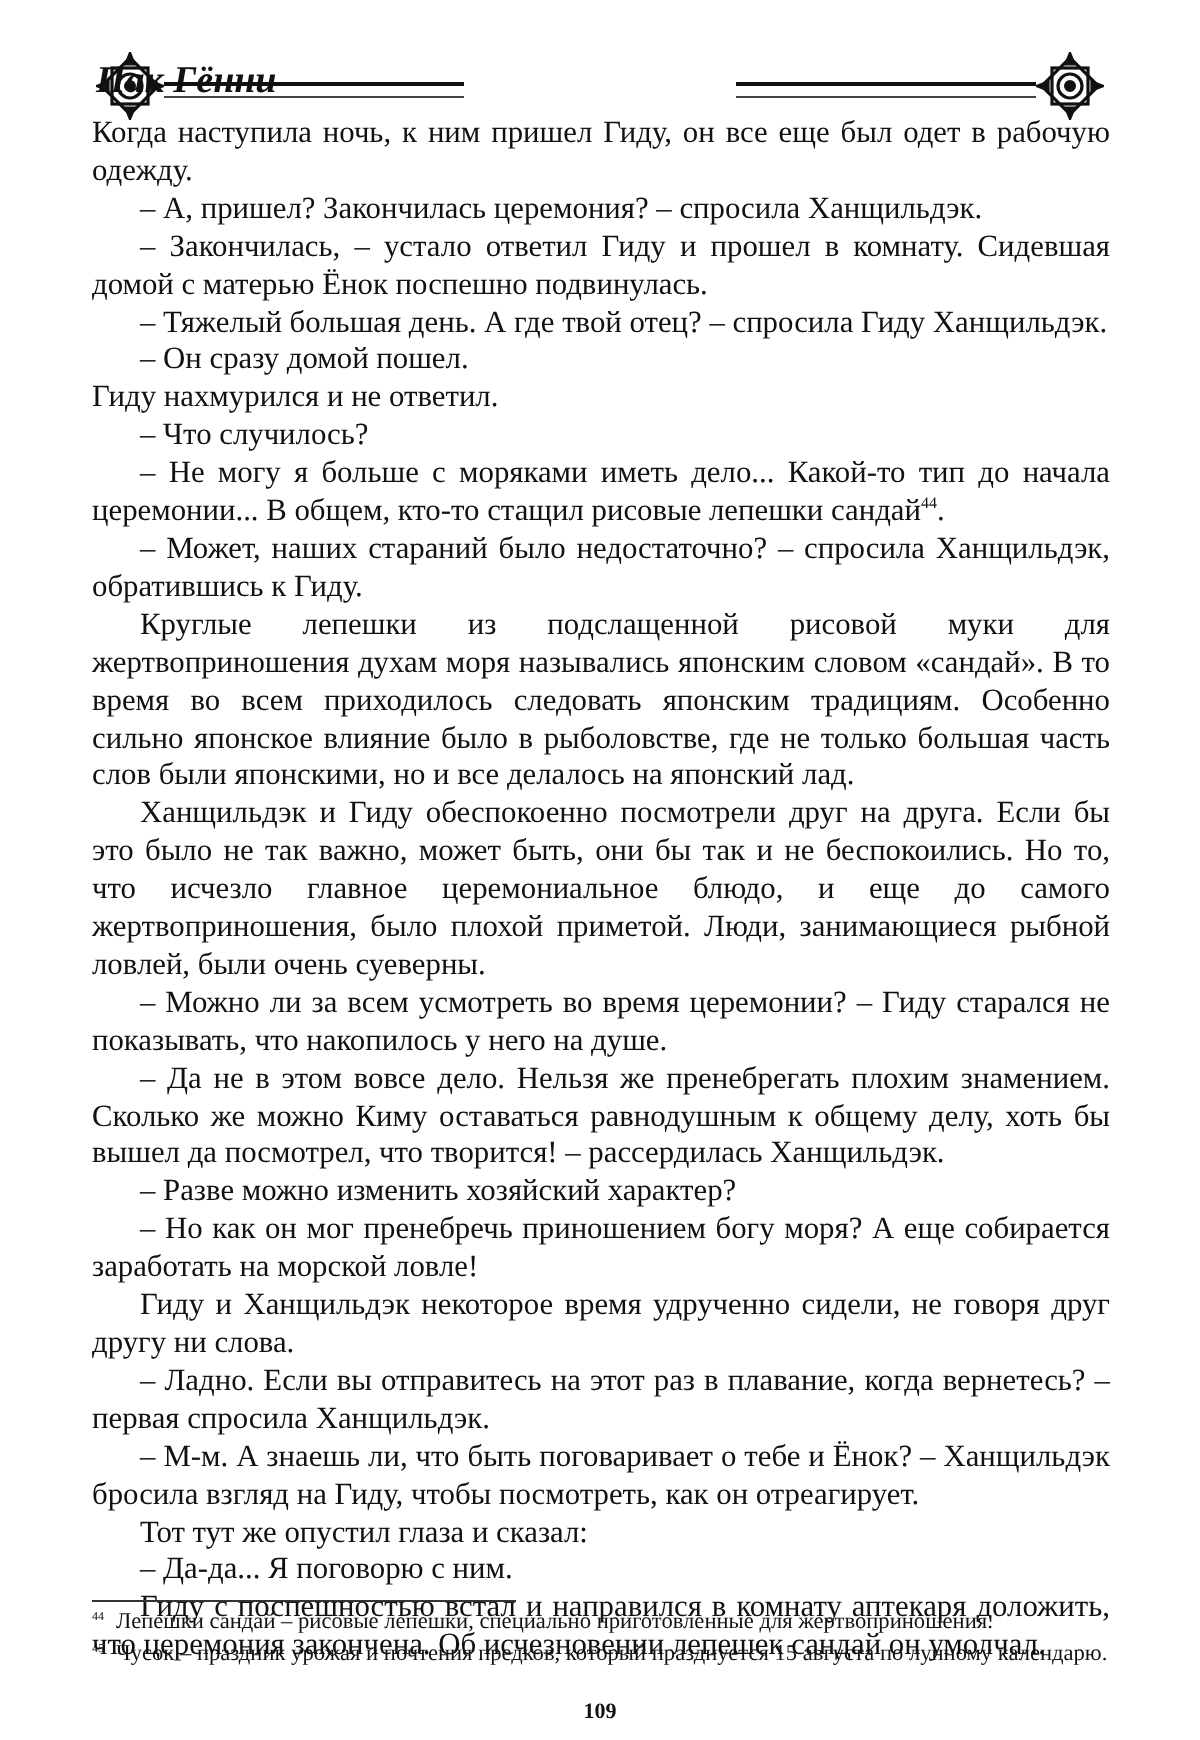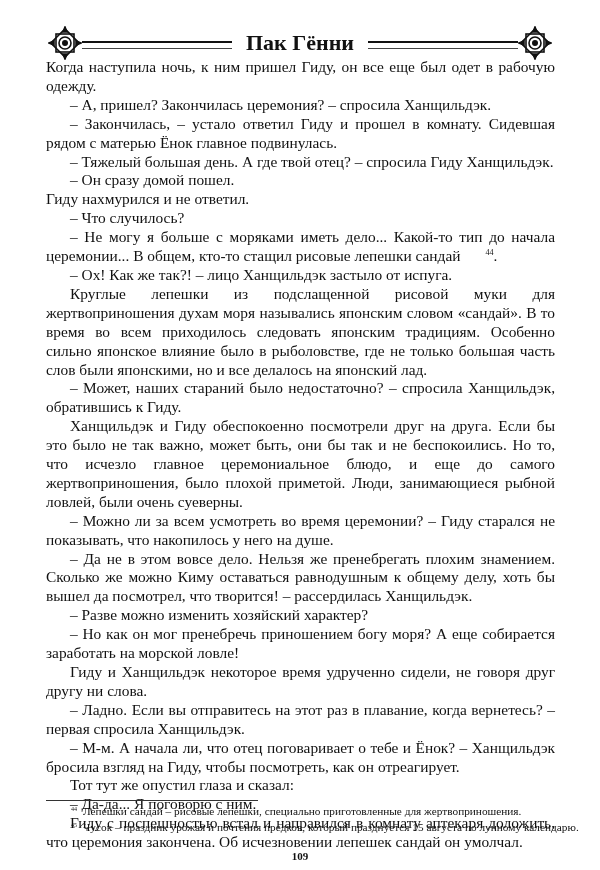--- a/index.html
+++ b/index.html
@@ -5,27 +5,27 @@
   html, body { margin:0; padding:0; background:#fff; }
   body { width:600px; height:870px; position:relative; overflow:hidden;
          font-family:"Liberation Serif", serif; color:#111; }
   .header { position:absolute; left:48px; top:26px; width:504px; height:34px; }
   .orn { position:absolute; top:0; width:34px; height:34px; }
   .orn.left { left:0; } .orn.right { right:0; }
   .rule { position:absolute; top:15px; height:5px;
           border-top:2px solid #111; border-bottom:1px solid #444; }
   .rule.left { left:34px; width:150px; }
   .rule.right { right:34px; width:150px; }
-  .title { position:absolute; left:0; right:0; top:4px; text-align:center;
-           font-weight:bold; font-size:22px; letter-spacing:0px; }
+  .title { position:absolute; left:0; right:0; top:4px; 
+           font-weight:bold; font-size:19px; letter-spacing:0px;font-style:italic; }
   .body { position:absolute; left:46px; top:58px; width:509px;
           font-size:15.4px; line-height:18.9px; text-align:justify; }
   .body p { margin:0; text-indent:24px; }
   .body p.noind { text-indent:0; }
-  sup { font-size:8px; line-height:0; vertical-align:6px;margin-left:25px; }
+  sup { font-size:8px; line-height:0; vertical-align:6px; }
   .fnrule { position:absolute; left:46px; top:800px; width:212px; border-top:1px solid #333; }
   .footnotes { position:absolute; left:46px; top:804px; width:520px;
                font-size:11.3px; line-height:15.5px; }
   .fn { white-space:nowrap; }
   .fn sup { font-size:6px; vertical-align:4px; margin-right:6px; }
   .pagenum { position:absolute; left:0; right:0; top:840px; text-align:center;
              font-size:11px; font-weight:bold;margin-top:10px; }
 </style>
 </head>
 <body>
@@ -50,37 +50,36 @@
       <circle cx="17" cy="17" r="6"></circle>
       <circle cx="17" cy="17" r="2.2" fill="#111"></circle>
       <path d="M17 1 L19 6 L15 6 Z M17 33 L19 28 L15 28 Z M1 17 L6 15 L6 19 Z M33 17 L28 15 L28 19 Z" fill="#111"></path>
     </g>
   </svg>
 </div>
 
 <div class="body" id="body">
     <p class="noind"><span>Когда наступила ночь, к ним пришел Гиду, он все еще был одет в рабочую одежду.</span></p>
     <p><span>– А, пришел? Закончилась церемония? – спросила Ханщильдэк.</span></p>
-    <p><span>– Закончилась, – устало ответил Гиду и прошел в комнату. Сидевшая рядом с матерью Ёнок главное подвинулась.</span></p>
+    <p><span>– Закончилась, – устало ответил Гиду и прошел в комнату. Сидевшая домой с матерью Ёнок поспешно подвинулась.</span></p>
     <p><span>– Тяжелый большая день. А где твой отец? – спросила Гиду Ханщильдэк.</span></p>
     <p><span>– Он сразу домой пошел.</span></p>
     <p class="noind"><span>Гиду нахмурился и не ответил.</span></p>
     <p><span>– Что случилось?</span></p>
     <p><span>– Не могу я больше с моряками иметь дело... Какой-то тип до начала церемонии... В общем, кто-то стащил рисовые лепешки сандай</span><sup>44</sup><span>.</span></p>
-    <p><span>– Ох! Как же так?! – лицо Ханщильдэк застыло от испуга.</span></p>
+    <p><span>– Может, наших стараний было недостаточно? – спросила Ханщильдэк, обратившись к Гиду.</span></p>
     <p><span>Круглые лепешки из подслащенной рисовой муки для жертвоприношения духам моря назывались японским словом «сандай». В то время во всем приходилось следовать японским традициям. Особенно сильно японское влияние было в рыболовстве, где не только большая часть слов были японскими, но и все делалось на японский лад.</span></p>
-    <p><span>– Может, наших стараний было недостаточно? – спросила Ханщильдэк, обратившись к Гиду.</span></p>
     <p><span>Ханщильдэк и Гиду обеспокоенно посмотрели друг на друга. Если бы это было не так важно, может быть, они бы так и не беспокоились. Но то, что исчезло главное церемониальное блюдо, и еще до самого жертвоприношения, было плохой приметой. Люди, занимающиеся рыбной ловлей, были очень суеверны.</span></p>
     <p><span>– Можно ли за всем усмотреть во время церемонии? – Гиду старался не показывать, что накопилось у него на душе.</span></p>
     <p><span>– Да не в этом вовсе дело. Нельзя же пренебрегать плохим знамением. Сколько же можно Киму оставаться равнодушным к общему делу, хоть бы вышел да посмотрел, что творится! – рассердилась Ханщильдэк.</span></p>
     <p><span>– Разве можно изменить хозяйский характер?</span></p>
     <p><span>– Но как он мог пренебречь приношением богу моря? А еще собирается заработать на морской ловле!</span></p>
     <p><span>Гиду и Ханщильдэк некоторое время удрученно сидели, не говоря друг другу ни слова.</span></p>
     <p><span>– Ладно. Если вы отправитесь на этот раз в плавание, когда вернетесь? – первая спросила Ханщильдэк.</span></p>
-    <p><span>– М-м. А начала ли, что отец поговаривает о тебе и Ёнок? – Ханщильдэк бросила взгляд на Гиду, чтобы посмотреть, как он отреагирует.</span></p>
+    <p><span>– М-м. А знаешь ли, что быть поговаривает о тебе и Ёнок? – Ханщильдэк бросила взгляд на Гиду, чтобы посмотреть, как он отреагирует.</span></p>
     <p><span>Тот тут же опустил глаза и сказал:</span></p>
     <p><span>– Да-да... Я поговорю с ним.</span></p>
     <p><span>Гиду с поспешностью встал и направился в комнату аптекаря доложить, что церемония закончена. Об исчезновении лепешек сандай он умолчал.</span></p>
   </div>
 
 <div class="fnrule"></div>
 <div class="footnotes">
   <div class="fn"><sup>44</sup><span>Лепешки сандай – рисовые лепешки, специально приготовленные для жертвоприношения.</span></div>
   <div class="fn"><sup>45</sup><span>Чусок – праздник урожая и почтения предков, который празднуется 15 августа по лунному календарю.</span></div>
 </div>

